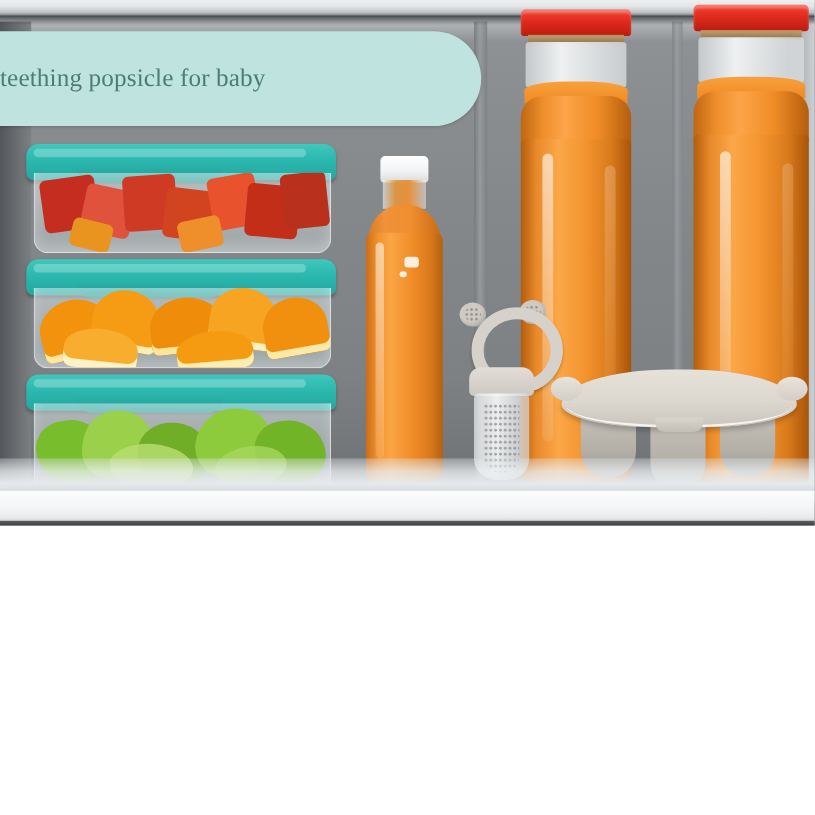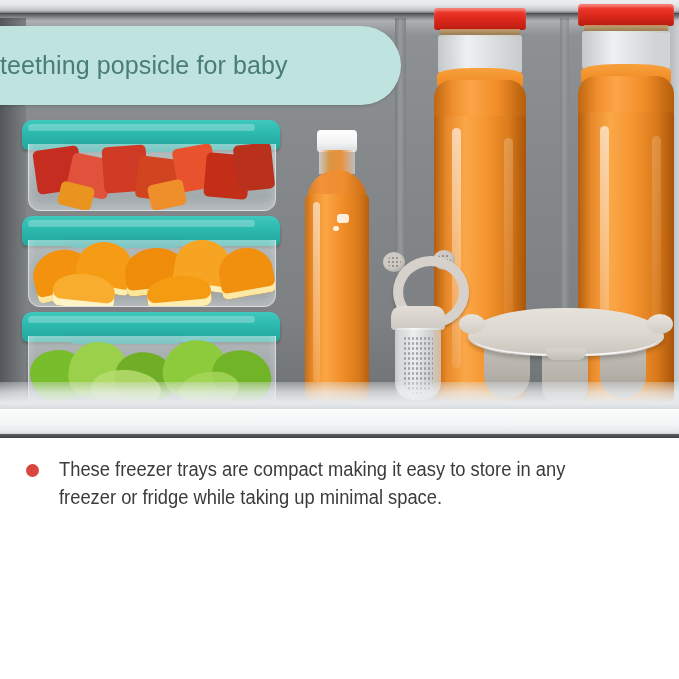--- a/index.html
+++ b/index.html
@@ -274,22 +274,22 @@
     background: #bfe3df;
     border-radius: 0 42px 42px 0;
     box-shadow: 0 1px 3px rgba(0,0,0,.18);
     display: flex;
     align-items: center;
     justify-content: flex-start;
     padding-left: 40px;
     box-sizing: border-box;
   }
   .banner-text {
-    font-family: Liberation Sans, sans-serif;
-    font-size: 25px;
+    font-family: Liberation Serif, serif;
+    font-size: 21px;
     font-weight: 400;
     color: #4a7c78;
     letter-spacing: .1px;
     white-space: nowrap;
   }
 
   
   .bullets {
     position: absolute;
     left: 0;
@@ -451,22 +451,18 @@
     <div class="shelf-front-edge"></div>
 
     <div class="banner" style="background: rgb(191, 227, 223);">
       <span class="banner-text" style="color: rgb(74, 124, 120);">teething popsicle for baby</span>
     </div>
 
   </div>
 
   <div class="bullets">
 
-    <div class="bullet-row">
-      <span class="dot" style="background: rgb(217, 69, 63);"></span>
-      <span class="bullet-text">These freezer trays are compact making it easy to store in any freezer or fridge while taking up minimal space.</span>
-    </div>
 
 
 
   </div>
 
 </div>
 
 </body></html>

